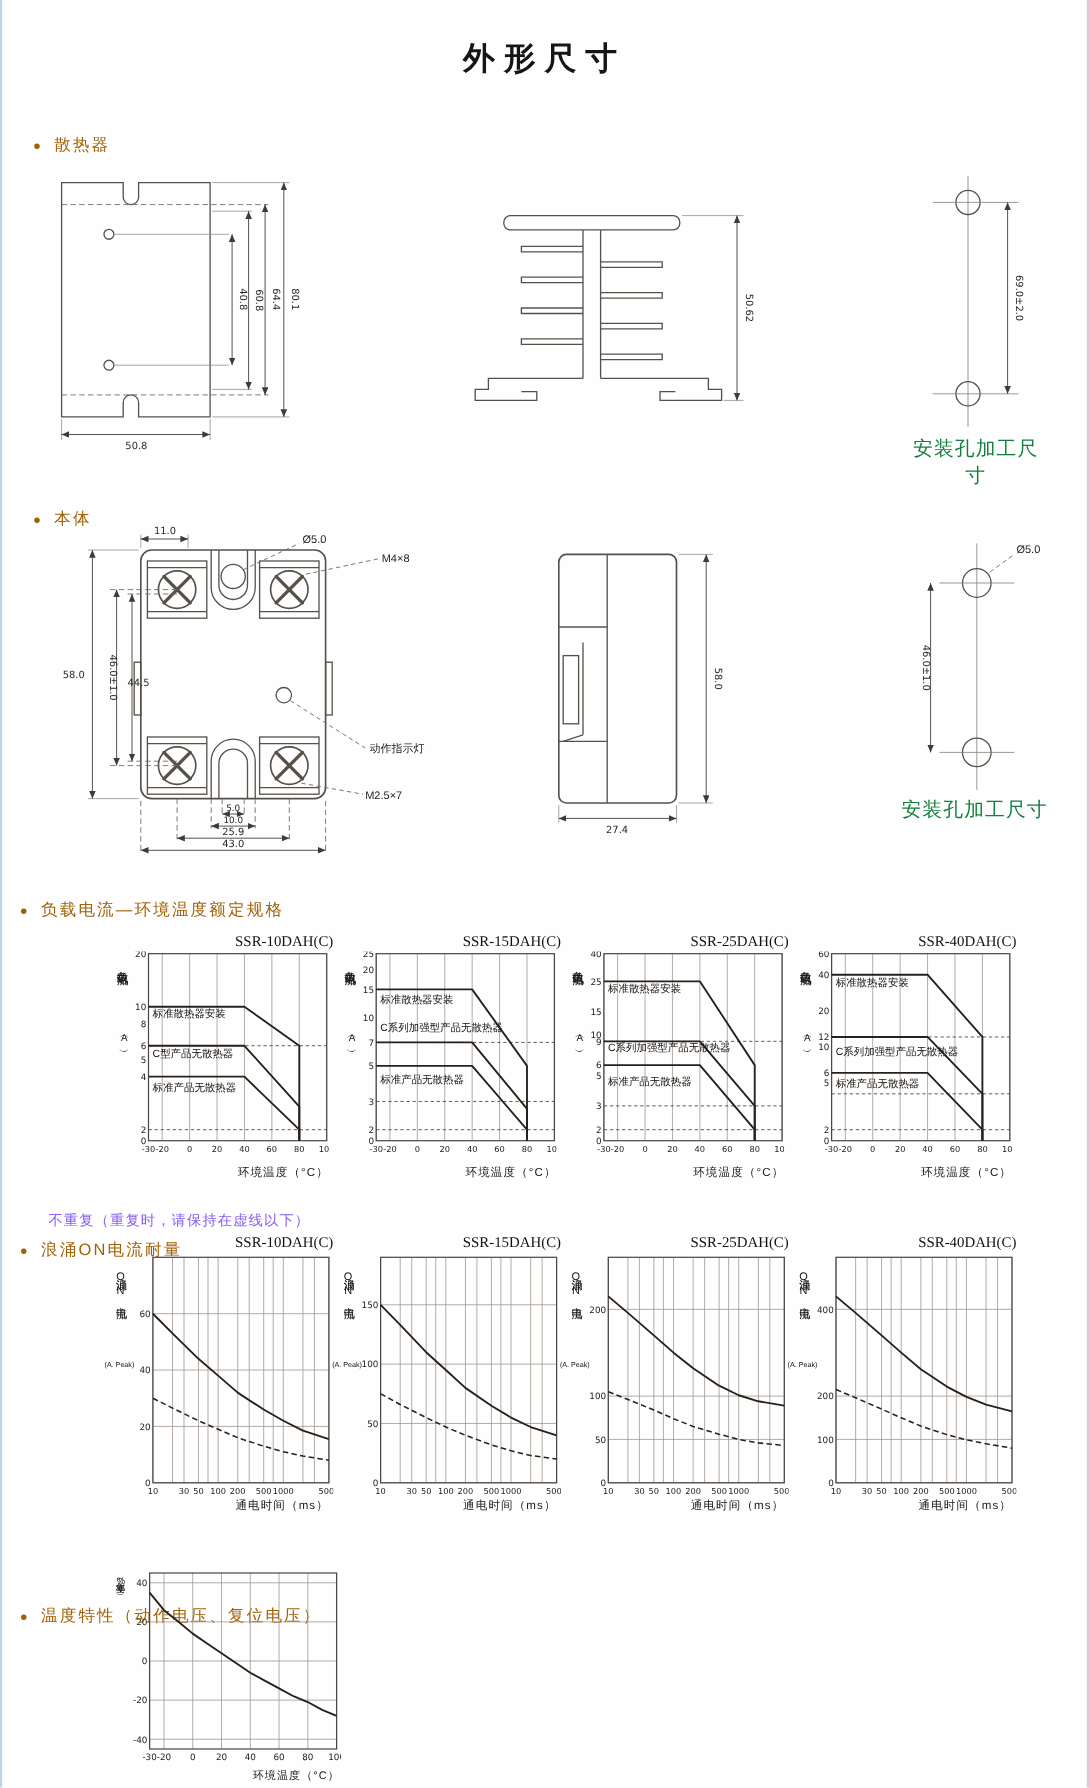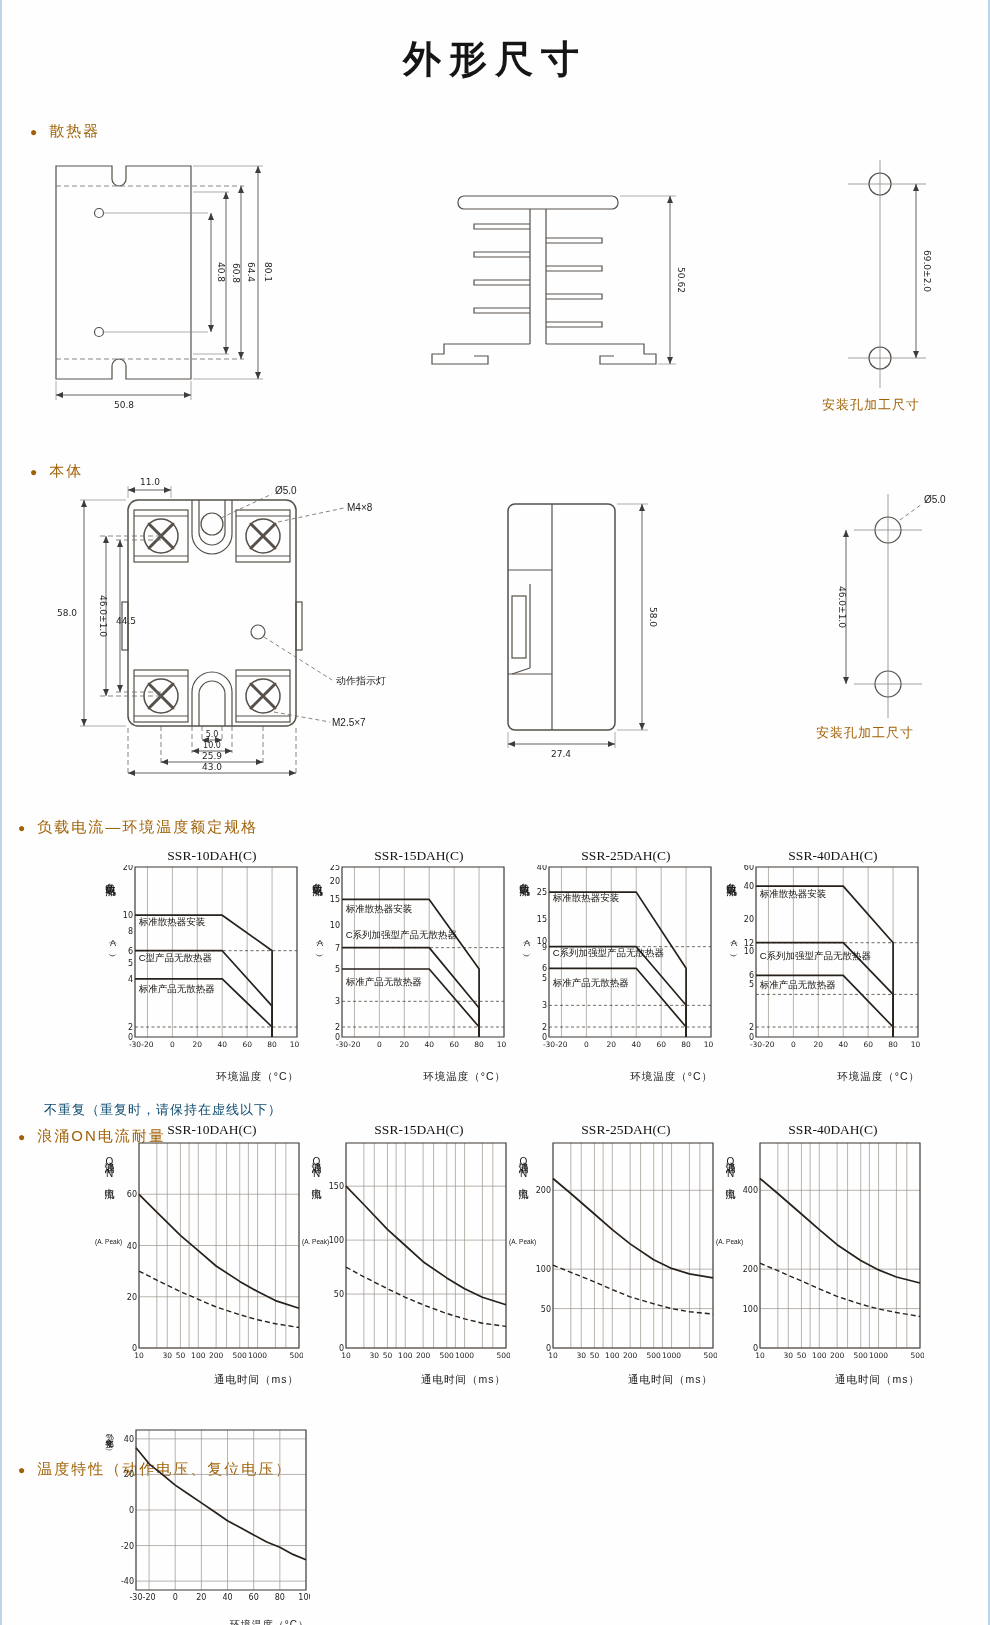--- a/index.html
+++ b/index.html
@@ -1,54 +1,54 @@
 <!DOCTYPE html>
 <html><head>
 <meta charset="utf-8">
 <style>
   html,body{margin:0;padding:0;}
   body{width:990px;height:1625px;position:relative;background:#fefefe;
        font-family:"Liberation Sans","DejaVu Sans",sans-serif;color:#151515;overflow:hidden;}
   .page-edge{position:absolute;top:0;bottom:0;width:2px;background:#bdd5e8;}
   .page-title{position:absolute;left:0;right:0;top:34px;text-align:center;
-       font-size:38px;font-weight:bold;letter-spacing:8px;}
+       font-size:29px;font-weight:bold;letter-spacing:8px;}
   .bullet{position:absolute;font-size:15px;letter-spacing:2px;color:#a16207;}
   .bullet .dot{margin-right:10px;font-size:12px;}
-  .note{position:absolute;font-size:13px;letter-spacing:1px;color:#0c4a6e;}
-  .caption{position:absolute;font-size:13px;letter-spacing:1px;color:#a16207;text-align:left;}
+  .note{position:absolute;font-size:13px;letter-spacing:1px;color:#8b5cf6;}
+  .caption{position:absolute;font-size:18px;letter-spacing:1px;color:#15803d;text-align:center;}
   .drawing{position:absolute;}
   
   .oline{fill:none;stroke:#56504a;stroke-width:1.2;}
   .oline2{fill:none;stroke:#56504a;stroke-width:1.5;}
   .xline{stroke:#56504a;stroke-width:3;stroke-linecap:round;}
   .ctr{stroke:#7e7a76;stroke-width:.7;}
   .dashl{stroke:#6e6a66;stroke-width:.8;stroke-dasharray:5,3;fill:none;}
   .dim{stroke:#3c3c3c;stroke-width:.8;}
   .ext{stroke:#908a85;stroke-width:.7;}
   .leader{stroke:#6a6561;stroke-width:.8;stroke-dasharray:4,3;fill:none;}
   .dimtxt{font-size:9px;fill:#262626;font-family:"DejaVu Sans",sans-serif;}
   .lbltxt{font-size:10px;fill:#1c1c1c;}
   
   .chart-block{position:absolute;width:208px;}
   .chart-block.load{height:228px;}
   .chart-block.surge{height:255px;}
   .chart-block.temp{height:205px;width:235px;}
-  .c-title{position:absolute;left:26px;right:0;top:0;text-align:center;
+  .c-title{position:absolute;left:26px;right:0;top:0;text-align:right;
      font-family:"Liberation Serif","DejaVu Serif",serif;font-size:13.5px;color:#111;}
   .c-plot{position:absolute;left:26px;top:17px;}
   .surge .c-plot{left:24px;}
   .temp .c-plot{left:30px;top:6px;}
   .c-ylab{position:absolute;writing-mode:vertical-rl;text-orientation:upright;
      font-size:10.5px;letter-spacing:1px;color:#161616;left:9px;top:26px;}
   .c-yunit{position:absolute;color:#161616;}
   .load .c-yunit{writing-mode:vertical-rl;text-orientation:upright;font-size:9px;left:11px;top:90px;}
   .surge .c-ylab{top:32px;left:7px;font-size:10px;}
   .surge .c-yunit{left:0;top:116px;font-size:6.5px;}
   .temp .c-ylab{left:16px;top:12px;font-size:8.5px;letter-spacing:0;}
-  .c-xlab{position:absolute;font-size:10.5px;letter-spacing:1px;color:#161616;text-align:right;margin-top:11px;}
+  .c-xlab{position:absolute;font-size:10.5px;letter-spacing:1px;color:#161616;text-align:right;}
   .load .c-xlab{top:211px;left:26px;right:4px;}
   .surge .c-xlab{top:240px;left:24px;right:4px;}
   .temp .c-xlab{top:187px;left:30px;right:14px;font-size:10px;}
   svg .grid{stroke:#9c938c;stroke-width:.7;}
   svg .frame{fill:none;stroke:#4c4540;stroke-width:1.1;}
   svg .ser{fill:none;stroke:#27211c;stroke-width:1.7;stroke-linejoin:round;}
   svg .dash{stroke-dasharray:5,3;stroke-width:1.4;}
   svg .dashlvl{stroke:#4c4540;stroke-width:.8;stroke-dasharray:3,2.5;}
   svg .tick{fill:#1b1b1b;font-family:"DejaVu Sans",sans-serif;}
   svg .anno{fill:#14100c;font-size:9.5px;}

